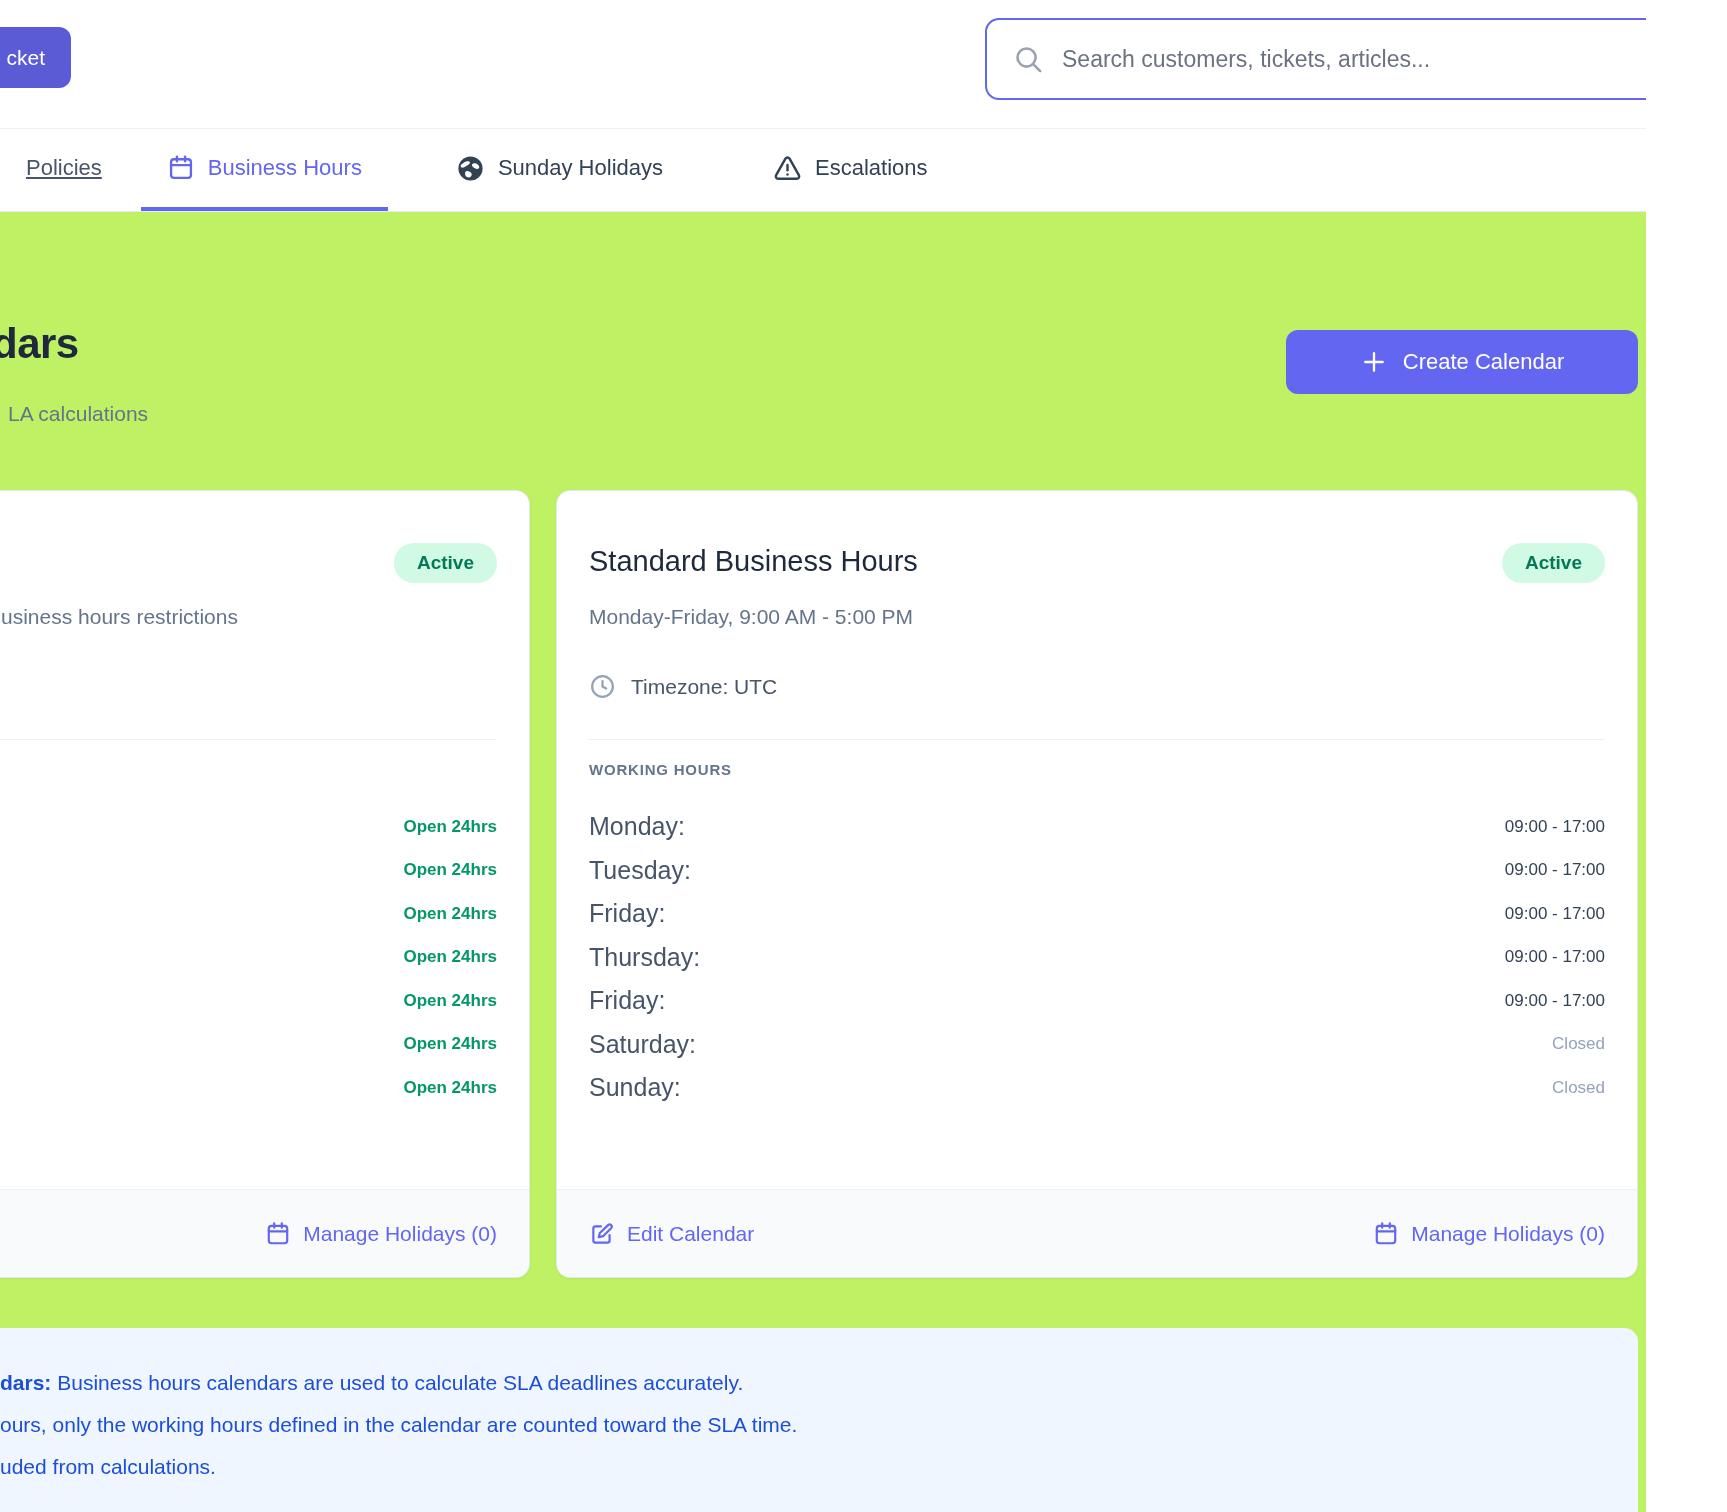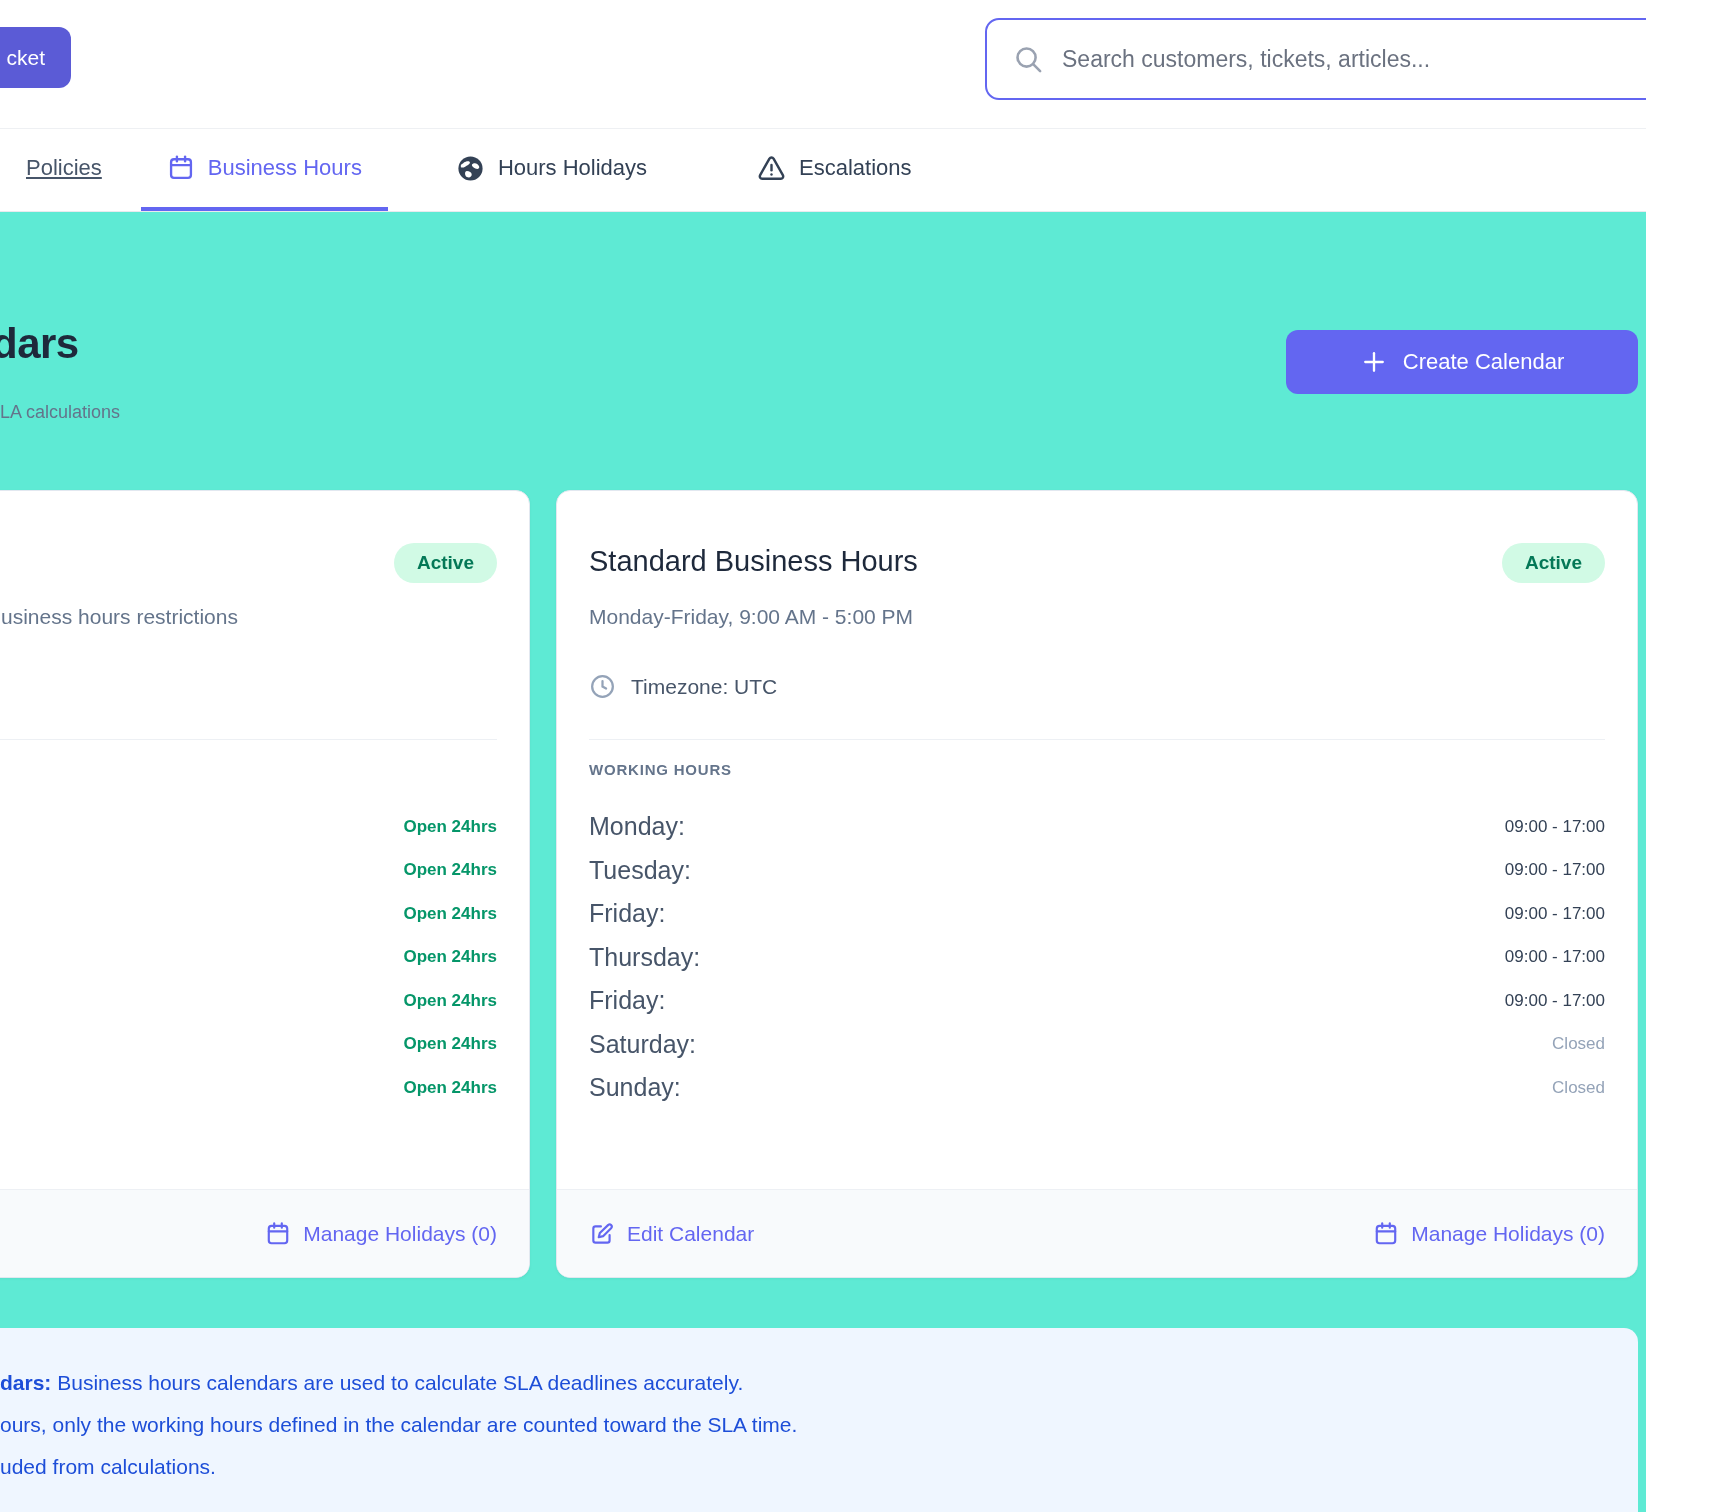--- a/index.html
+++ b/index.html
@@ -1,18 +1,18 @@
 <!DOCTYPE html>
 <html><head>
 <meta charset="utf-8">
 <style>
   * { margin:0; padding:0; box-sizing:border-box; }
   html,body { background:#fff; }
   body { font-family:"Liberation Sans", sans-serif; }
-  .canvas { position:relative; width:1646px; height:1512px; overflow:hidden; background:#5eead4; }
+  .canvas { position:relative; width:1646px; height:1512px; overflow:hidden; background:#bef264; }
 
   
   .topbar { position:absolute; top:0; left:0; width:1727px; height:128px; background:#fff; }
   .btn-cut { position:absolute; top:27px; left:-134px; width:205px; height:61px;
              background:#5b5bd6; border-radius:12px; color:#fff; font-size:21px;
              display:flex; align-items:center; justify-content:flex-end; padding-right:26px; cursor:pointer; }
   .searchbox { position:absolute; top:18px; left:985px; width:734px; height:82px;
                border:2px solid #6366f1; border-radius:14px; background:#fff;
                display:flex; align-items:center; gap:18px; padding:0 26px; }
   .searchbox input { flex:1; border:none; outline:none; font-size:23px; color:#334155;
@@ -28,21 +28,21 @@
   .tab .ico { display:flex; align-items:center; }
   .tab.active { color:#6366f1; font-weight:500; border-bottom-color:#6366f1; }
   .tab-policies { margin-left:0;text-decoration:underline; }
   .tab-bh { margin-left:13px; }
   .tab-gh { margin-left:42px; color:#334155; }
   .tab-esc { margin-left:58px; color:#334155; }
 
   
   .title-frag { position:absolute; top:320px; left:-8px; font-size:42px; font-weight:700;
                 color:#1e293b; letter-spacing:-0.5px; white-space:nowrap; }
-  .subtitle-frag { position:absolute; top:402px; left:0; font-size:18px; color:#64748b; white-space:nowrap; }
+  .subtitle-frag { position:absolute; top:402px; left:8px; font-size:21px; color:#64748b; white-space:nowrap; }
   .btn-create { position:absolute; top:330px; left:1286px; width:352px; height:64px;
                 background:#6366f1; border:none; border-radius:12px; color:#fff; font-size:22px;
                 font-family:"Liberation Sans", sans-serif;
                 display:flex; align-items:center; justify-content:center; gap:15px; cursor:pointer; }
 
   
   .card { position:absolute; top:490px; height:788px; background:#fff;
           border:1px solid #e2e8f0; border-radius:14px; overflow:hidden;
           box-shadow:0 1px 3px rgba(15,23,42,.05); }
   .card-left  { left:-551px; width:1081px; }
@@ -120,21 +120,21 @@
     </div>
     <div class="tab tab-gh">
       <span class="ico">
         <svg width="29" height="29" viewBox="0 0 24 24">
           <circle cx="12" cy="12" r="10" fill="#334155"></circle>
           <path d="M4 9 c2-1 3-3 6-3 c2 0 2 2 0 3 c-2 1-4 3-6 2 Z" fill="#ffffff"></path>
           <path d="M14 8 c2-1 4 0 5 2 c1 2-1 3-3 2 c-2-1-4-3-2-4 Z" fill="#ffffff"></path>
           <path d="M9 14 c2 0 4 1 4 3 c0 2-2 3-4 2 c-2-1-2-5 0-5 Z" fill="#ffffff"></path>
         </svg>
       </span>
-      <span>Hours Holidays</span>
+      <span>Sunday Holidays</span>
     </div>
     <div class="tab tab-esc">
       <span class="ico">
         <svg width="29" height="29" viewBox="0 0 24 24" fill="none" stroke="#334155" stroke-width="2" stroke-linecap="round" stroke-linejoin="round">
           <path d="M10.3 3.8 L2.6 17.5 a2 2 0 0 0 1.7 3 h15.4 a2 2 0 0 0 1.7-3 L13.7 3.8 a2 2 0 0 0-3.4 0 Z"></path>
           <line x1="12" y1="9" x2="12" y2="13.5"></line>
           <line x1="12" y1="17" x2="12" y2="17.02"></line>
         </svg>
       </span>
       <span>Escalations</span>

